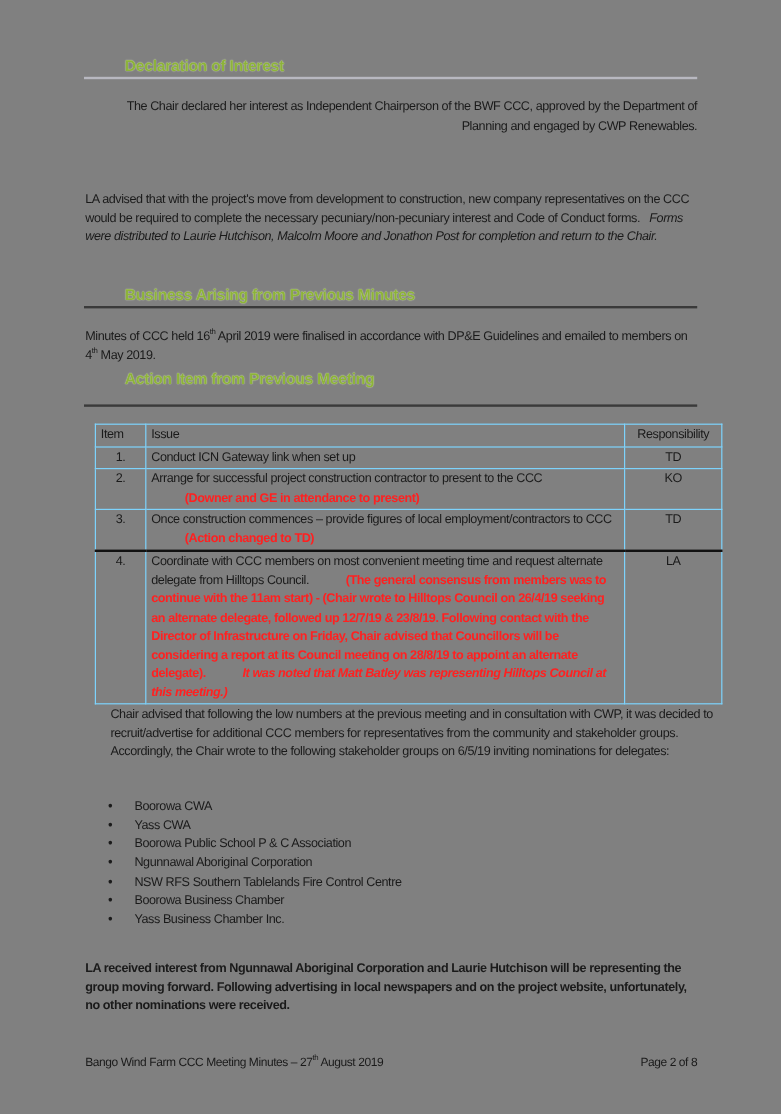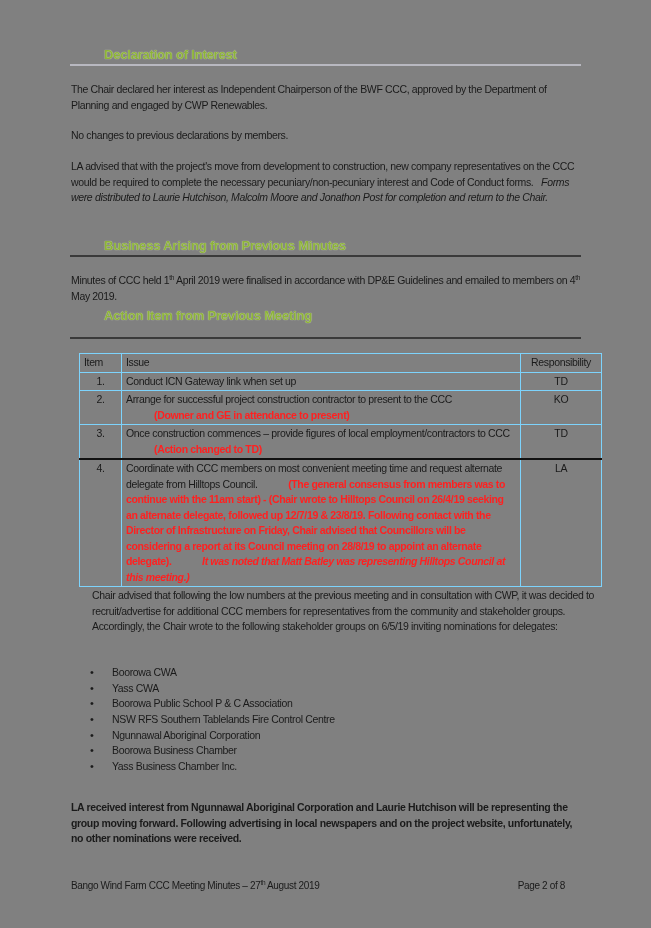--- a/index.html
+++ b/index.html
@@ -22,42 +22,41 @@
   table.actions th { color: #1a1a1a; }
   .c-item { width: 33px; text-align: center !important; }
   .c-resp { width: 72px; text-align: center !important; }
   .red { color: #ff2020; font-weight: bold; margin-left: 28px; }
   .red.i { font-style: italic; }
   tr.thick td { border-top: 2px solid #111; }
   ul.bul { position: absolute; left: 90px; top: 665px; margin: 0; padding: 0; list-style: none; }
   ul.bul li { position: relative; padding-left: 22px; line-height: 15.7px; height: 15.7px; }
   ul.bul li::before { content: "•"; position: absolute; left: 0; top: 0; font-size: 11px; }
   .footer { position: absolute; top: 880px; left: 71px; width: 510px; font-size: 10px; color: #1a1a1a; }
-  .footer .right { position: absolute; right: 16px; top: 0; text-align: right; }
+  .footer .right { position: absolute; right: 0; top: 0; text-align: right; }
   sup { font-size: 6.5px; vertical-align: super; line-height: 0; }
 </style>
 </head>
 <body>
 
 <div class="page">
 
   <div class="h" style="top:47px;">Declaration of Interest</div>
   <div class="rule light" style="top:64px;"></div>
 
-  <div class="p" style="top:82px;">The Chair declared her interest as Independent Chairperson of the BWF CCC, approved by the Department of Planning and engaged by CWP Renewables.</div>
-  <div class="p" style="top:128px;">No changes to previous declarations by members.</div>
+  <div class="p" style="top:82px;text-align:right;">The Chair declared her interest as Independent Chairperson of the BWF CCC, approved by the Department of Planning and engaged by CWP Renewables.</div>
   <div class="p" style="top:159px;">
     <span>LA advised that with the project's move from development to construction, new company representatives on the CCC would be required to complete the necessary pecuniary/non-pecuniary interest and Code of Conduct forms.</span>&nbsp;&nbsp;
     <span class="i">Forms were distributed to Laurie Hutchison, Malcolm Moore and Jonathon Post for completion and return to the Chair.</span>
   </div>
 
   <div class="h" style="top:238px;">Business Arising from Previous Minutes</div>
   <div class="rule dark" style="top:255px;"></div>
 
-  <div class="p" style="top:273px;"><span>Minutes of CCC held 1</span><sup>th</sup><span> April 2019 were finalised in accordance with DP&amp;E Guidelines and emailed to members on 4</span><sup>th</sup><span> May 2019.</span></div>
+  <div class="p" style="top:273px;"><span>Minutes of CCC held 16</span><sup>th</sup><span> April 2019 were finalised in accordance with DP&amp;E Guidelines and emailed to members on 4</span><sup>th</sup><span> May 2019.</span></div>
 
   <div class="h" style="top:308px;">Action Item from Previous Meeting</div>
   <div class="rule dark" style="top:337px;"></div>
 
   <table class="actions">
     <tbody>
         <tr>
       <th class="c-item" style="text-align:left !important;">Item</th>
       <th>Issue</th>
       <th class="c-resp">Responsibility</th>
@@ -84,22 +83,22 @@
     </tr>
   </tbody>
     </table>
 
   <div class="p" style="top:588px;margin-left:21px;">Chair advised that following the low numbers at the previous meeting and in consultation with CWP, it was decided to recruit/advertise for additional CCC members for representatives from the community and stakeholder groups.  Accordingly, the Chair wrote to the following stakeholder groups on 6/5/19 inviting nominations for delegates:</div>
 
   <ul class="bul">
     <li>Boorowa CWA</li>
     <li>Yass CWA</li>
     <li>Boorowa Public School P &amp; C Association</li>
+    <li>Ngunnawal Aboriginal Corporation</li>
     <li>NSW RFS Southern Tablelands Fire Control Centre</li>
-    <li>Ngunnawal Aboriginal Corporation</li>
     <li>Boorowa Business Chamber</li>
     <li>Yass Business Chamber Inc.</li>
   </ul>
 
   <div class="p b" style="top:800px;">LA received interest from Ngunnawal Aboriginal Corporation and Laurie Hutchison will be representing the group moving forward.  Following advertising in local newspapers and on the project website, unfortunately, no other nominations were received.</div>
 
   <div class="footer">
     <span><span>Bango Wind Farm CCC Meeting Minutes – 27</span><sup>th</sup><span> August 2019</span></span>
     <span class="right">Page 2 of 8</span>
   </div>

